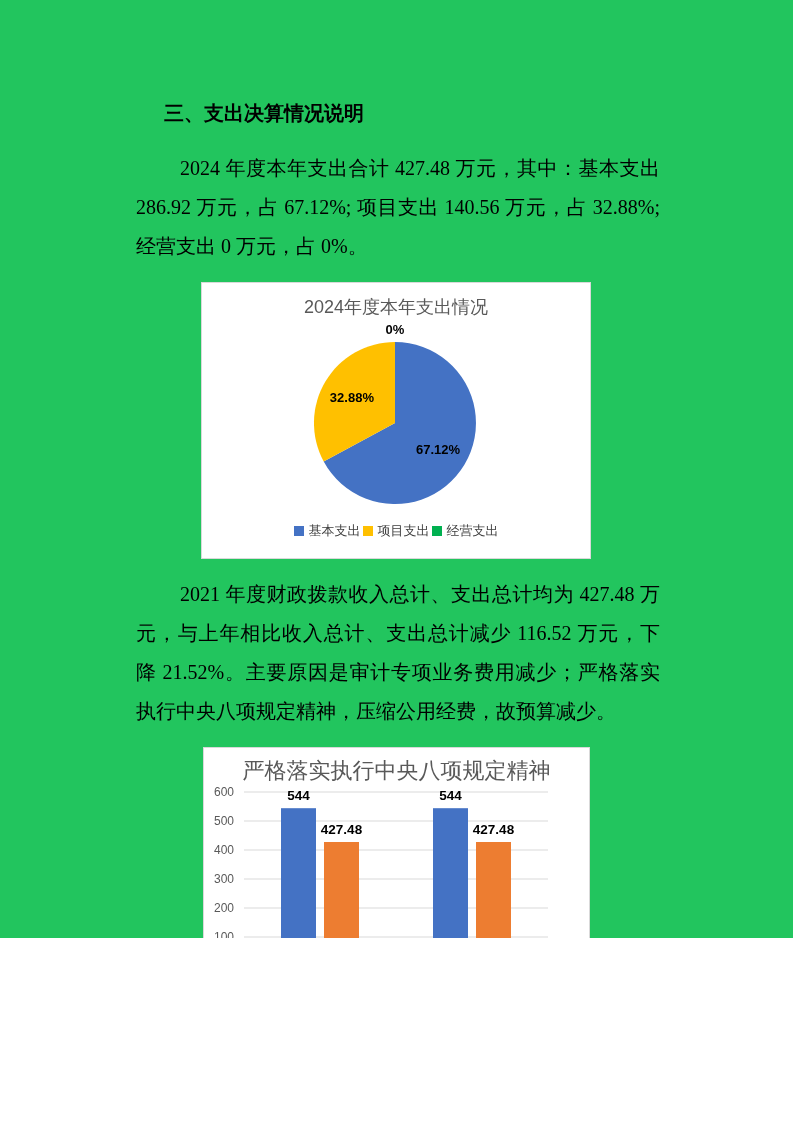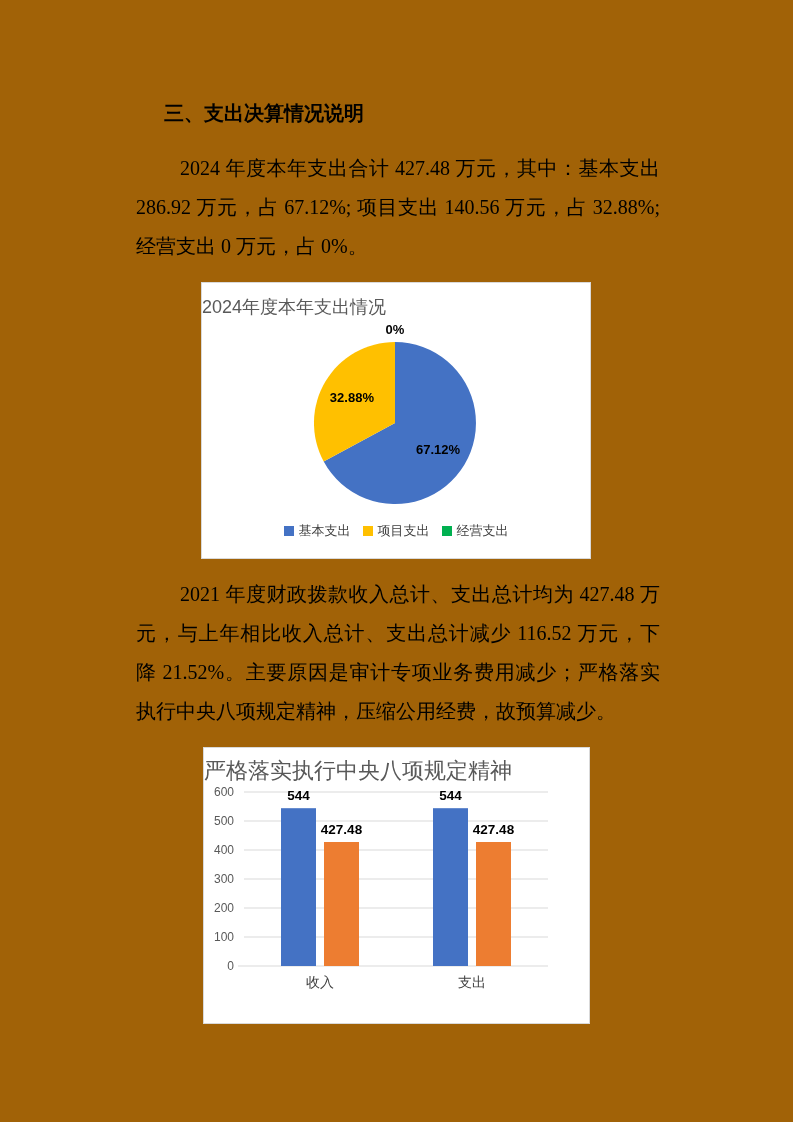--- a/index.html
+++ b/index.html
@@ -1,21 +1,21 @@
 <!DOCTYPE html>
 <html><head>
 <meta charset="utf-8">
 <style>
   html,body{margin:0;padding:0;background:#ffffff;}
   .page{
     position:relative;
-    width:793px;height:1122px;
+    width:793px;height:938px;
     box-sizing:border-box;
     padding:0 117px 0 120px;
-    background:#a16207;
+    background:#22c55e;
     font-family:"Liberation Serif", serif;
     color:#000;
     overflow:hidden;
   }
   .heading{
     font-family:"Liberation Sans", sans-serif;
     font-weight:bold;
     font-size:20px;
     line-height:39px;
     margin:0;
@@ -33,35 +33,35 @@
   .chart-box{
     position:relative;
     background:#ffffff;
     border:1px solid #d9d9d9;
     box-sizing:border-box;
   }
   .pie-box{width:390px;height:277px;margin:13px 0 0 81px;}
   .bar-box{width:387px;height:277px;margin:0 0 0 83px;}
   .chart-title{
     position:absolute;left:0;right:0;
-    text-align:left;
+    text-align:center;
     color:#595959;
     font-family:"Liberation Sans", sans-serif;
   }
   .pie-title{top:12px;font-size:18px;}
   .bar-title{top:8px;font-size:22px;font-family:"Liberation Serif", serif;}
   .chart-svg{position:absolute;left:0;top:0;}
   svg text{font-family:"Liberation Sans", sans-serif;}
   .pie-label{font-size:13px;font-weight:600;fill:#000;}
   .axis-label{font-size:12px;fill:#595959;}
   .bar-label{font-size:13.5px;font-weight:600;fill:#000;}
   .cat-label{font-size:14px;fill:#404040;font-family:"Liberation Serif", serif;}
   .legend{
     position:absolute;left:0;right:0;
-    display:flex;justify-content:center;align-items:center;gap:12px;
+    display:flex;justify-content:center;align-items:center;gap:2px;
     font-family:"Liberation Serif", serif;
     color:#404040;
   }
   .pie-legend-row{bottom:18px;font-size:13px;}
   .bar-legend-row{bottom:10px;font-size:13px;font-family:"Liberation Sans", sans-serif;}
   .legend-item{display:inline-flex;align-items:center;gap:5px;white-space:nowrap;}
   .swatch{display:inline-block;width:10px;height:10px;}
 </style>
 </head>
 <body>

